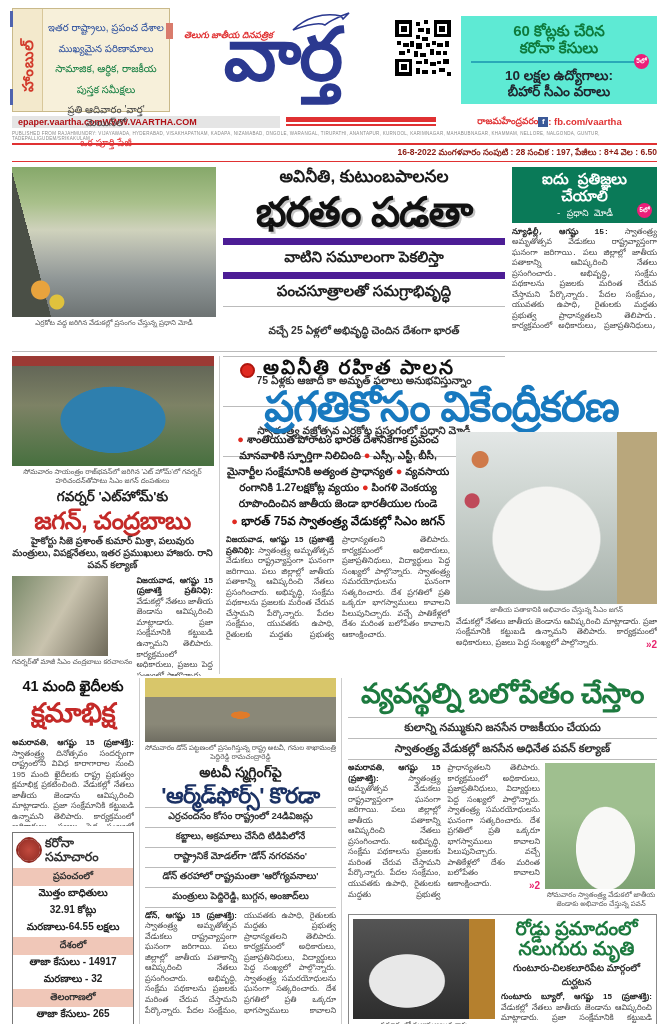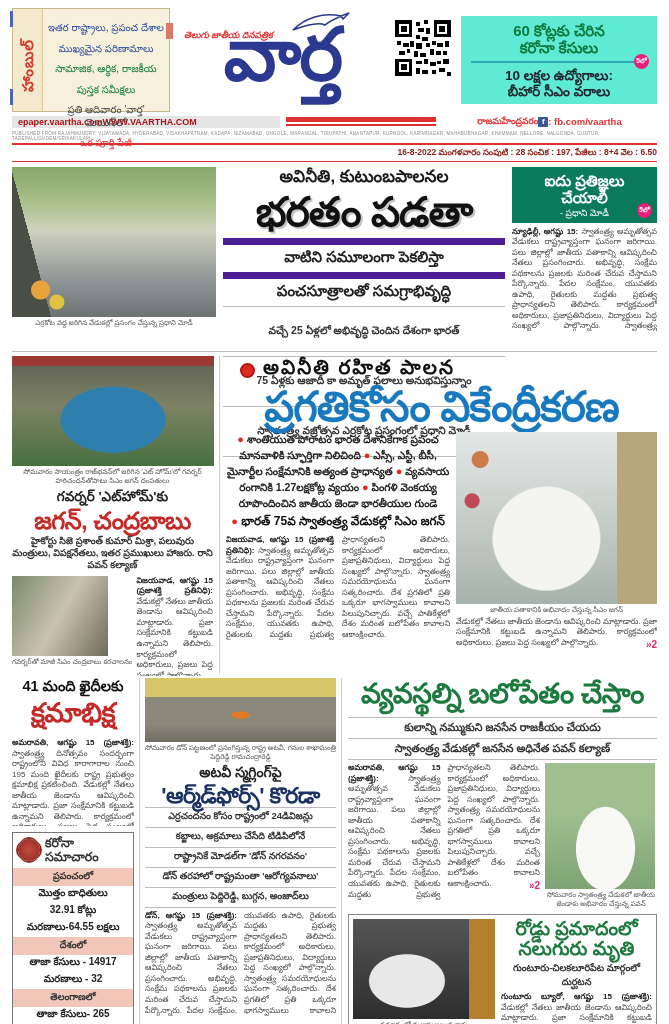--- a/index.html
+++ b/index.html
@@ -60,21 +60,21 @@
                  radial-gradient(circle at 22% 90%, #e0c23d 0 7px, rgba(0,0,0,0) 8px),
                  linear-gradient(75deg,#4a4f46 0 16%,rgba(0,0,0,0) 16%),
                  linear-gradient(180deg,#86a86a 0%,#a9c08b 24%,#cfd2bc 42%,#b0b4ab 58%,#8f9696 75%,#6d7373 100%); }
   .lead-center { width:282px; text-align:center; }
   .lead-kick { font-size:17px; font-weight:bold; color:#1a1a1a; }
   .lead-head { font-size:41px; font-weight:bold; color:#111; letter-spacing:-1px; line-height:1.05;
                text-shadow:2px 2px 0 #c6c6c6; margin:1px 0 4px; }
   .sub-big { font-size:15px; font-weight:bold; color:#222; padding:3px 0; border-top:7px solid #4c1d95; }
   .sub-sm { font-size:10.5px; font-weight:bold; color:#333; padding:17px 0; border-top:1px solid #bbb; }
   .sub-last { border-bottom:1px solid #bbb; }
-  .lead-right { flex:1; display:flex; flex-direction:column; }
+  .lead-right { flex:1; display:flex; flex-direction:column;font-family:Liberation Mono, monospace; }
   .pledges { background:#0a7a58; color:#fff; text-align:center; padding:5px 4px 3px; position:relative; }
   .pledges .g1 { font-size:15px; font-weight:bold; line-height:1.15; }
   .pledges .by { font-size:9px; margin-top:1px; }
   .pledges .badge { position:absolute; right:5px; bottom:5px; }
   .body { font-size:8px; color:#454545; text-align:justify; line-height:1.32; overflow:hidden; }
   .dl { font-weight:bold; color:#222; }
   .jump { color:#e8246e; font-weight:bold; font-size:10px; float:right; }
   .lead-body { margin-top:4px; height:104px; }
 
   .rule-gray { height:1px; background:#bbb; margin:4px 0; }

